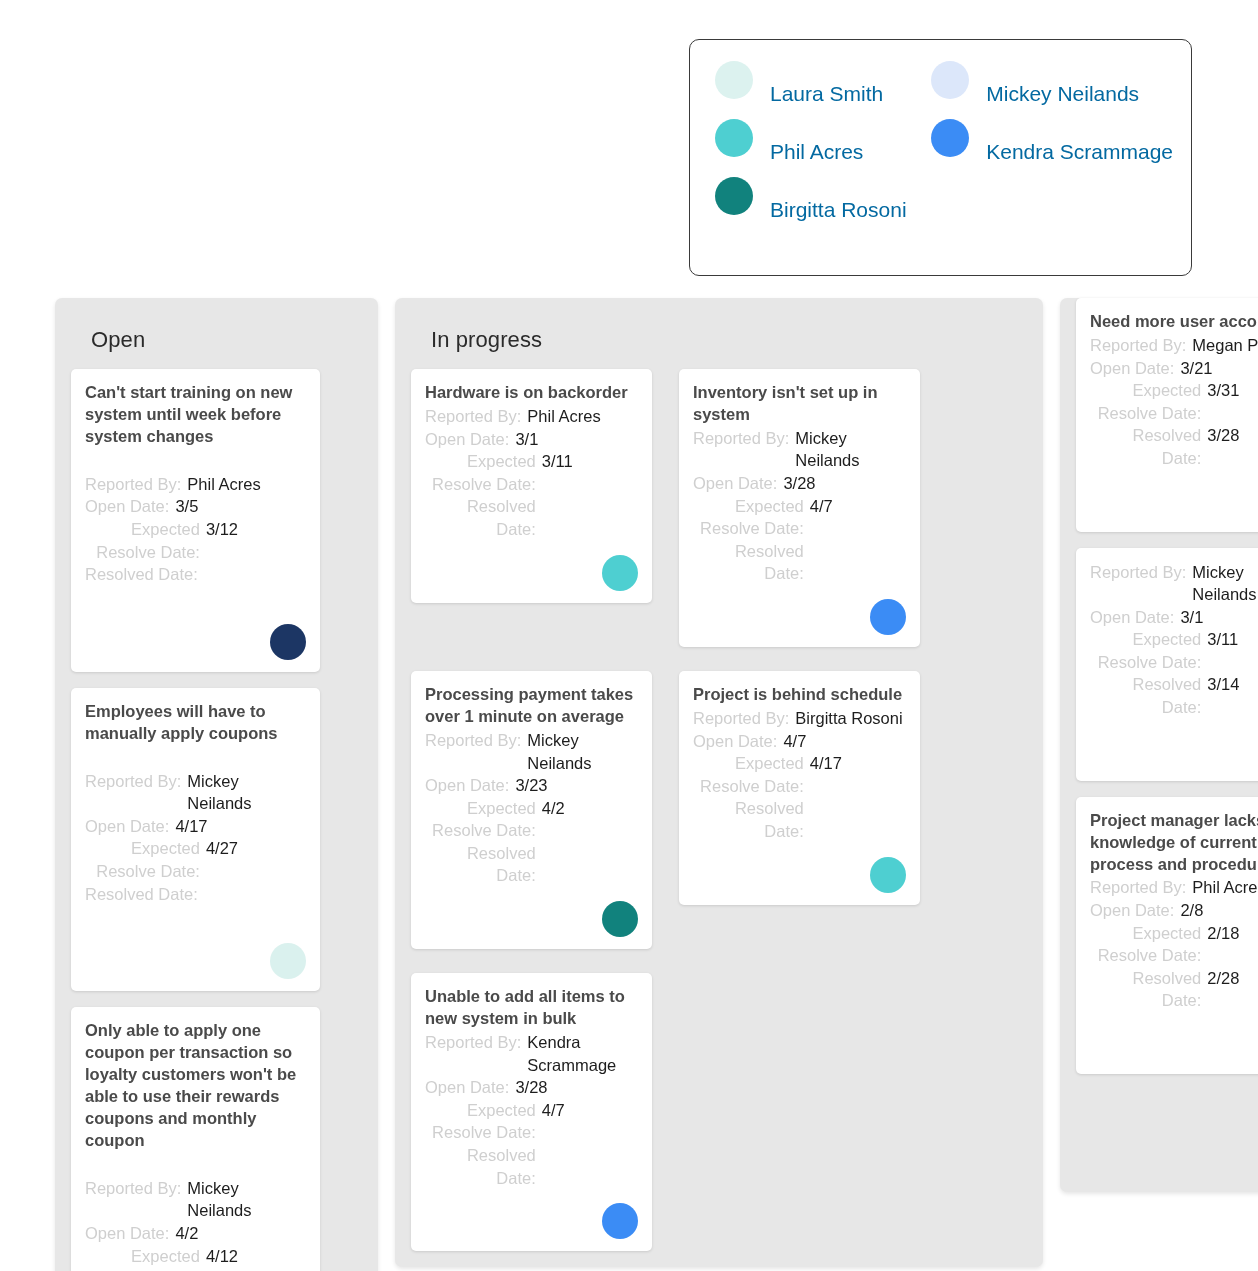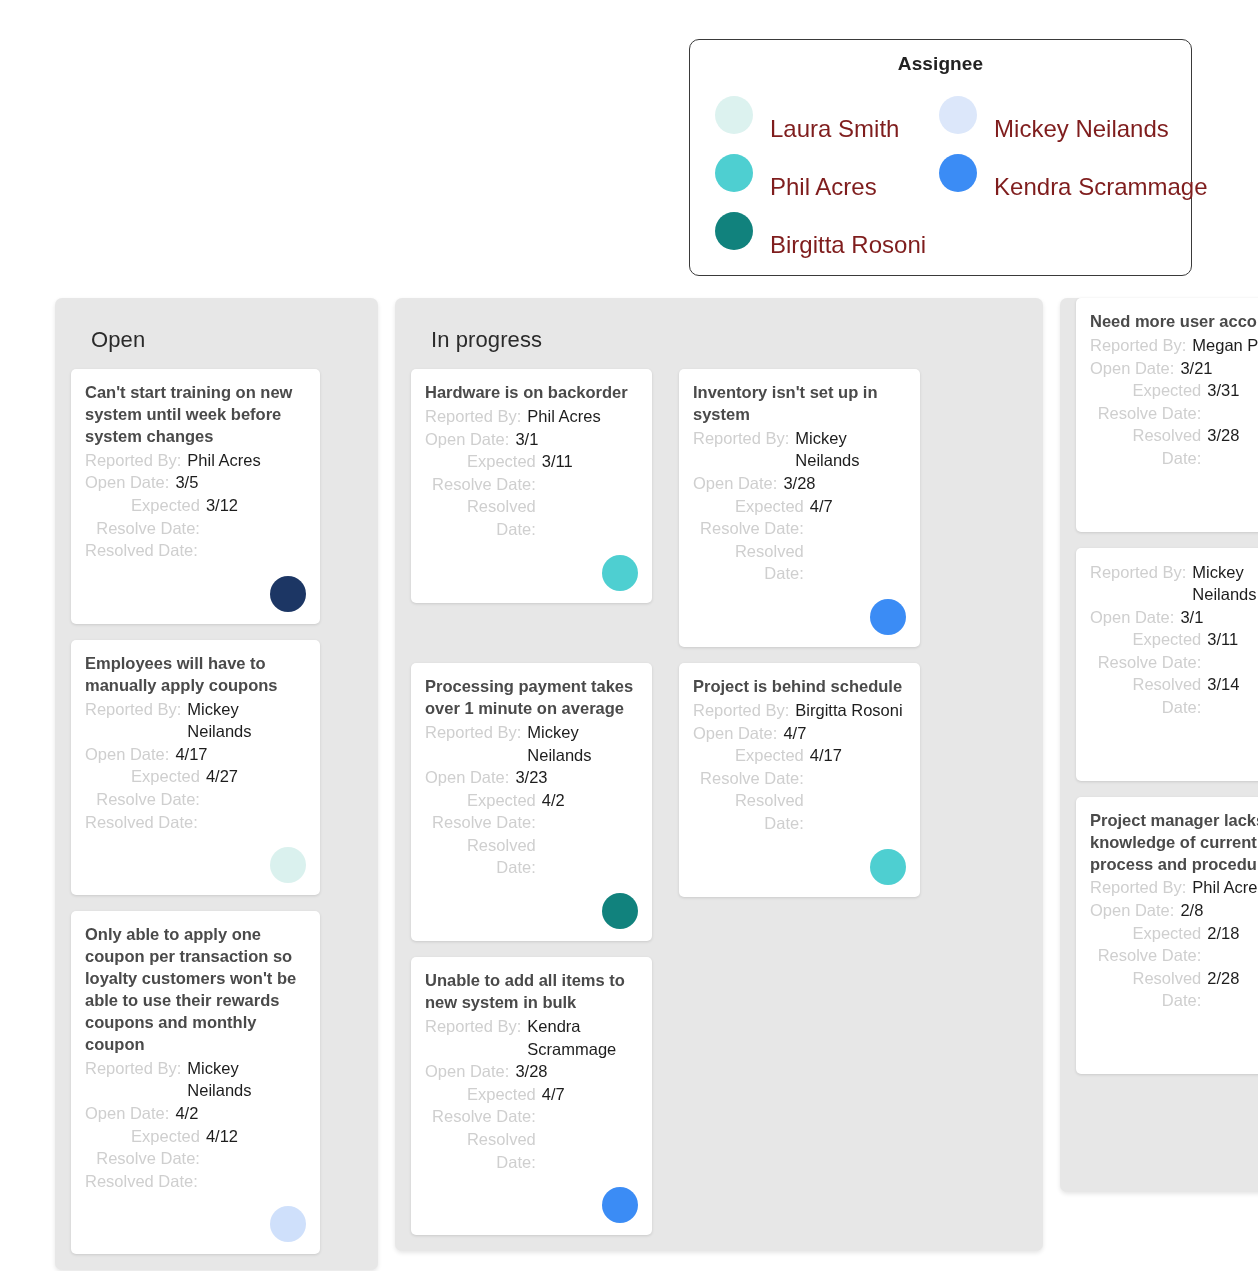--- a/index.html
+++ b/index.html
@@ -49,22 +49,22 @@
     gap: 17px;
     padding-left: 13px;
   }
   #legend .swatch {
     width: 38px;
     height: 38px;
     border-radius: 50%;
     flex: 0 0 auto;
   }
   #legend .legend-label {
-    font-size: 24px;
-    color: #7f1d1d;
+    font-size: 21px;
+    color: #0369a1;
     white-space: nowrap;
     margin-top: 28px;
   }
 
   
   #board {
     position: absolute;
     left: 55px;
     top: 298px;
     display: flex;
@@ -100,27 +100,27 @@
 
   .card {
     background: #ffffff;
     border-radius: 5px;
     box-shadow: 0 1px 3px rgba(0,0,0,0.13);
     box-sizing: border-box;
     padding: 13px 14px 12px 14px;
     display: flex;
     flex-direction: column;
   }
-  .col-open .card   { width: 249px; }
+  .col-open .card   { width: 249px; gap: 24px; }
   .col-closed .card { width: 242px; }
   .col-progress .card {
     width: 241px;
     margin-right: 0;
   }
-  .col-progress .cards { display: grid; grid-template-columns: 241px 241px; gap: 16px 27px; align-items: start; }
+  .col-progress .cards { display: grid; grid-template-columns: 241px 241px; gap: 24px 27px; align-items: start; }
 
   .card-title {
     font-size: 16.5px;
     font-weight: bold;
     color: #4a4a4a;
     line-height: 1.33;
     margin-bottom: 1px;
   }
   .field-list { width: 100%; }
   .field {
@@ -155,21 +155,20 @@
   .avatar {
     width: 36px;
     height: 36px;
     border-radius: 50%;
   }
 </style>
 </head>
 <body>
 
 <div id="legend">
-  <div class="legend-title">Assignee</div>
   <div class="legend-grid">
       <div class="legend-item">
         <span class="swatch" style="background: rgb(220, 242, 239);"></span>
         <span class="legend-label">Laura Smith</span>
       </div>
       <div class="legend-item">
         <span class="swatch" style="background: rgb(220, 231, 250);"></span>
         <span class="legend-label">Mickey Neilands</span>
       </div>
       <div class="legend-item">

